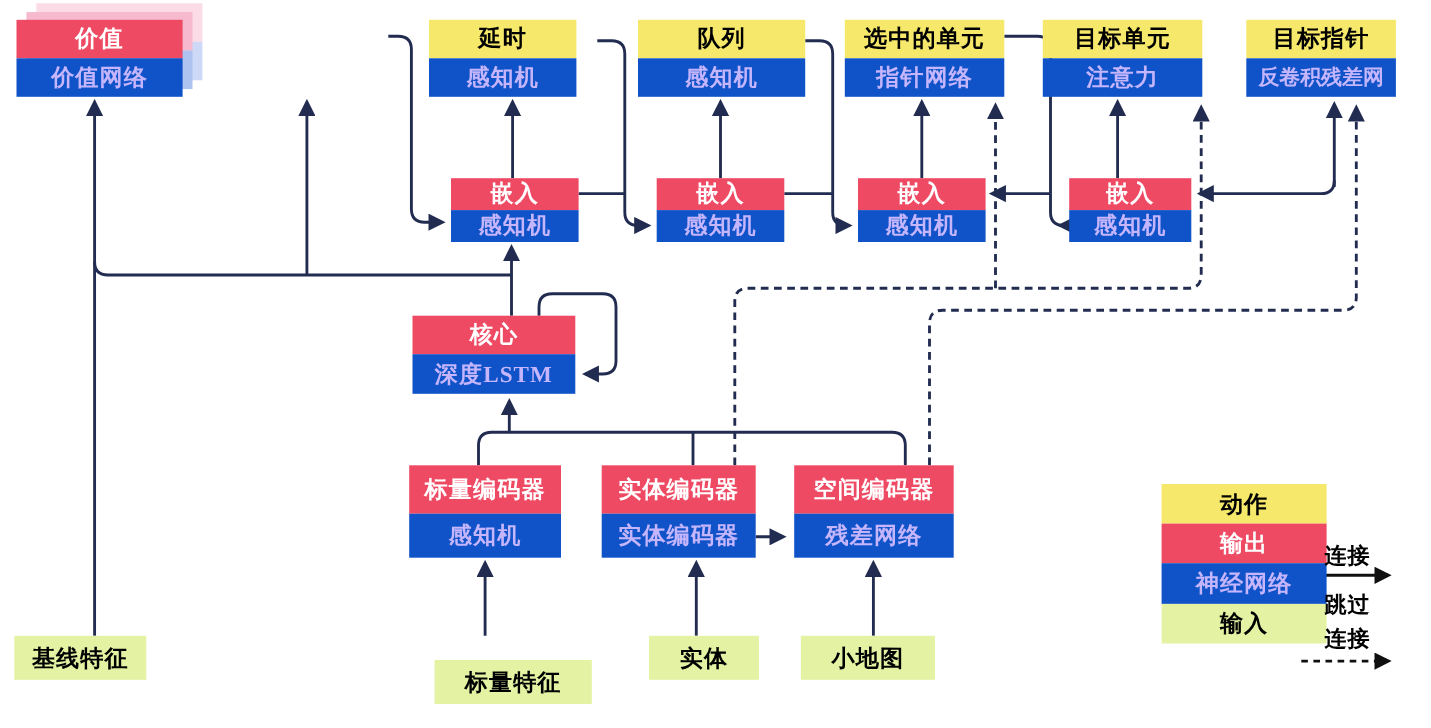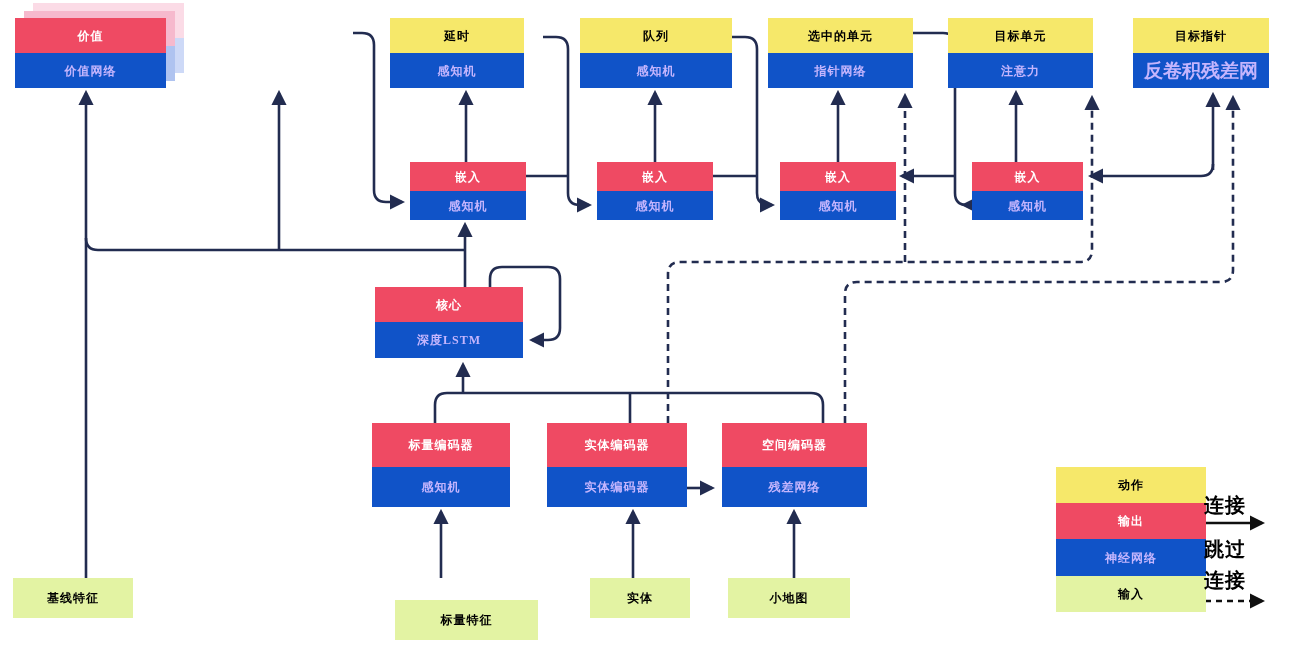--- a/index.html
+++ b/index.html
@@ -4,21 +4,21 @@
 <style>
   html,body{margin:0;padding:0;background:#ffffff;}
   .canvas{
     position:relative;width:1301px;height:662px;background:#ffffff;overflow:hidden;
     font-family:"Liberation Serif","DejaVu Serif",serif;
   }
   svg.wires{position:absolute;left:0;top:0;z-index:1;}
   .node{position:absolute;z-index:3;}
   .row{
     display:flex;align-items:center;justify-content:center;
-    font-size:12px;letter-spacing:1px;font-weight:600;line-height:1;
+    font-size:21px;letter-spacing:1px;font-weight:600;line-height:1;
     white-space:nowrap;
   }
   .r-yellow{background:#F6E86A;color:#000;}
   .r-red{background:#EF4A63;color:#fff;}
   .r-blue{background:#1053C8;color:#c4b5fd;}
   .r-green{background:#E3F3A3;color:#000;}
   .h35{height:35px;} .h36{height:36px;} .h29{height:29px;}
   .h44{height:44px;} .h40{height:40px;} .h37{height:37px;}
   .shadow-card{position:absolute;z-index:2;}
   .shadow-card .sc-top{height:35px;}
@@ -160,21 +160,21 @@
   <div class="node" style="left:381px;top:600px;width:143px;margin-left:14px;">
     <div class="row h40 r-green">标量特征</div>
   </div>
   <div class="node" style="left:590px;top:578px;width:100px;">
     <div class="row h40 r-green">实体</div>
   </div>
   <div class="node" style="left:728px;top:578px;width:122px;">
     <div class="row h40 r-green">小地图</div>
   </div>
 
-  <div class="node" style="left:1008px;top:467px;width:150px;padding-left:48px;">
+  <div class="node" style="left:1008px;top:440px;width:150px;padding-left:48px;">
     <div class="row h36 r-yellow">动作</div>
     <div class="row h36 r-red">输出</div>
     <div class="row h37 r-blue">神经网络</div>
     <div class="row h36 r-green">输入</div>
   </div>
   <div class="legend-label" style="left:1180px;top:492px;width:90px;">连接</div>
   <div class="legend-label" style="left:1180px;top:536px;width:90px;">跳过</div>
   <div class="legend-label" style="left:1180px;top:567px;width:90px;">连接</div>
 
 </div>

